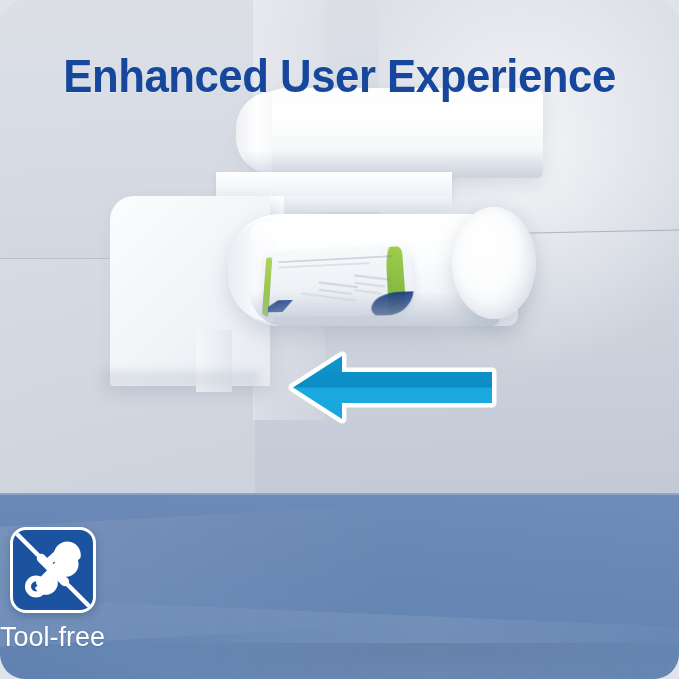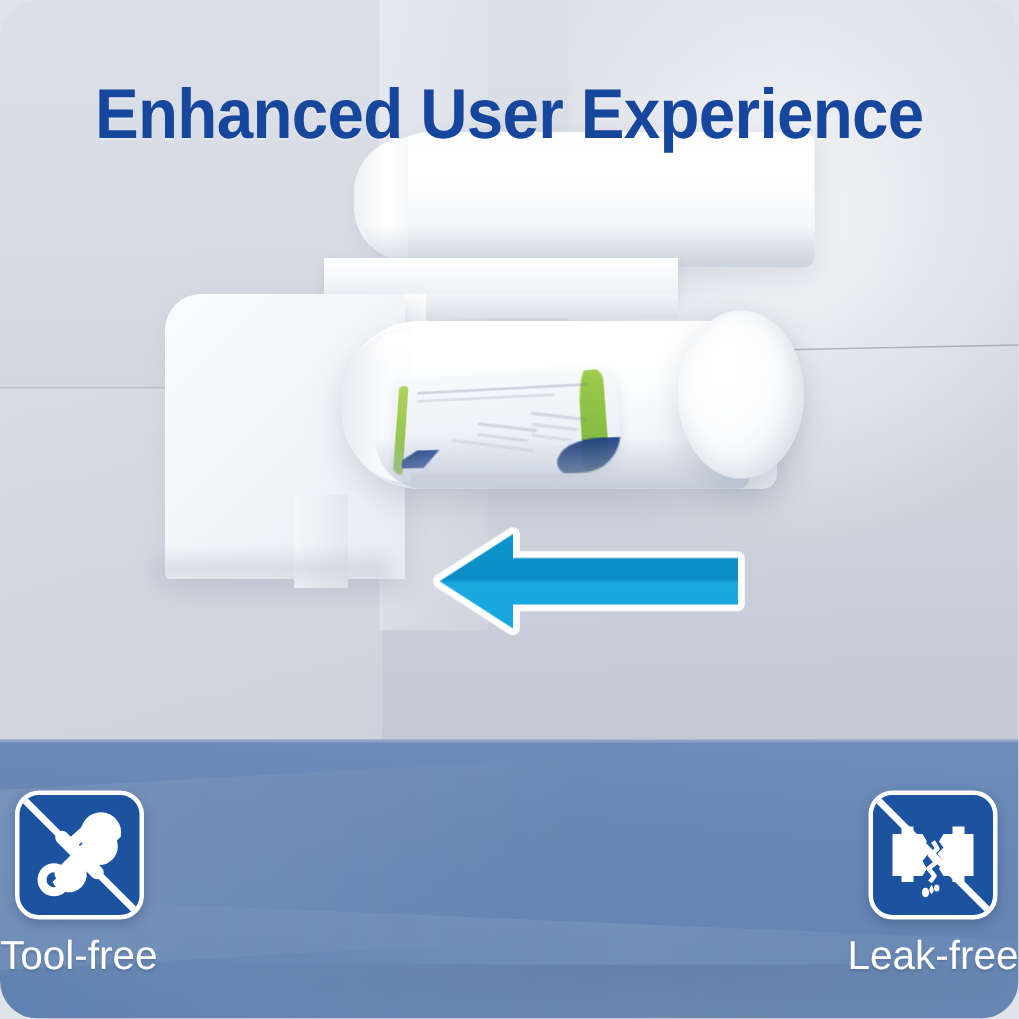--- a/index.html
+++ b/index.html
@@ -204,21 +204,21 @@
     background:linear-gradient(80deg, rgba(255,255,255,0), rgba(255,255,255,.09) 60%, rgba(255,255,255,0));
     transform:rotate(2.4deg);
   }
   .lower-dark {
     position:absolute; left:120px; top:150px; width:620px; height:60px;
     background:radial-gradient(ellipse at 50% 0%, rgba(40,60,90,.16), rgba(40,60,90,0) 70%);
   }
 
   .features {
     position:absolute; left:0; top:0; width:679px; height:186px;
-    display:flex; justify-content:space-between; align-items:flex-start; gap:166px;
+    display:flex; justify-content:flex-start; align-items:flex-start; gap:166px;
     padding-top:34px;
   }
   .feature { display:flex; flex-direction:column; align-items:center; }
   .feature-icon {
     width:86px; height:86px;
     border-radius:16px;
     background:#1b53a1;
     border:3px solid #ffffff;
     box-shadow:0 3px 8px rgba(30,50,86,.30);
     position:relative;
@@ -334,41 +334,17 @@
               <path d="M 23,56.5 m -11,0 a 11,11 0 1 0 22,0 a 11,11 0 1 0 -22,0
                        M 23,56.5 m -5,0 a 5,5 0 1 1 10,0 a 5,5 0 1 1 -10,0" fill-rule="evenodd"></path>
             </g>
 
             <line x1="4" y1="4" x2="76" y2="76" stroke="#ffffff" stroke-width="4.5" stroke-linecap="round"></line>
           </svg>
         </div>
         <div class="feature-label">Tool-free</div>
       </div>
 
-      <div class="feature">
-        <div class="feature-icon">
-          <svg width="80" height="80" viewBox="0 0 80 80">
-            <g fill="#ffffff">
-
-              <path d="M 13,26 L 19,26 L 19,21 L 27,21 L 27,26 L 33,26
-                       L 36,31 L 33,35 L 37,39 L 33,44 L 36,49 L 33,54
-                       L 27,54 L 27,58 L 19,58 L 19,54 L 13,54 Z"></path>
-
-              <path d="M 67,26 L 61,26 L 61,21 L 53,21 L 53,26 L 47,26
-                       L 44,31 L 47,35 L 43,39 L 47,44 L 44,49 L 47,54
-                       L 53,54 L 53,58 L 61,58 L 61,54 L 67,54 Z"></path>
-
-              <path d="M 40,31 L 43,36 L 38,40 L 42,45 L 37,49 L 41,54 L 38,58" stroke="#ffffff" stroke-width="3" fill="none" stroke-linejoin="round"></path>
-              <path d="M 39,60 q -3,4 0,6 q 3,-2 0,-6 Z"></path>
-              <ellipse cx="35" cy="65" rx="2.4" ry="3.2"></ellipse>
-              <ellipse cx="42.5" cy="62" rx="1.8" ry="2.4"></ellipse>
-            </g>
-
-            <line x1="4" y1="4" x2="76" y2="76" stroke="#ffffff" stroke-width="4.5" stroke-linecap="round"></line>
-          </svg>
-        </div>
-        <div class="feature-label">Leak-free</div>
-      </div>
 
     </div>
   </div>
 
 </div>
 
 </body></html>

